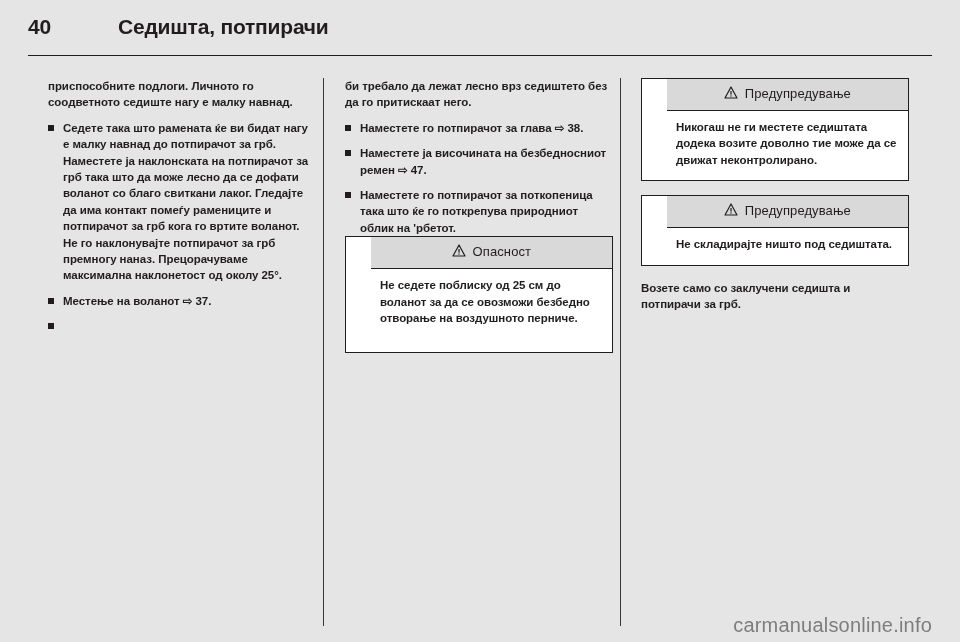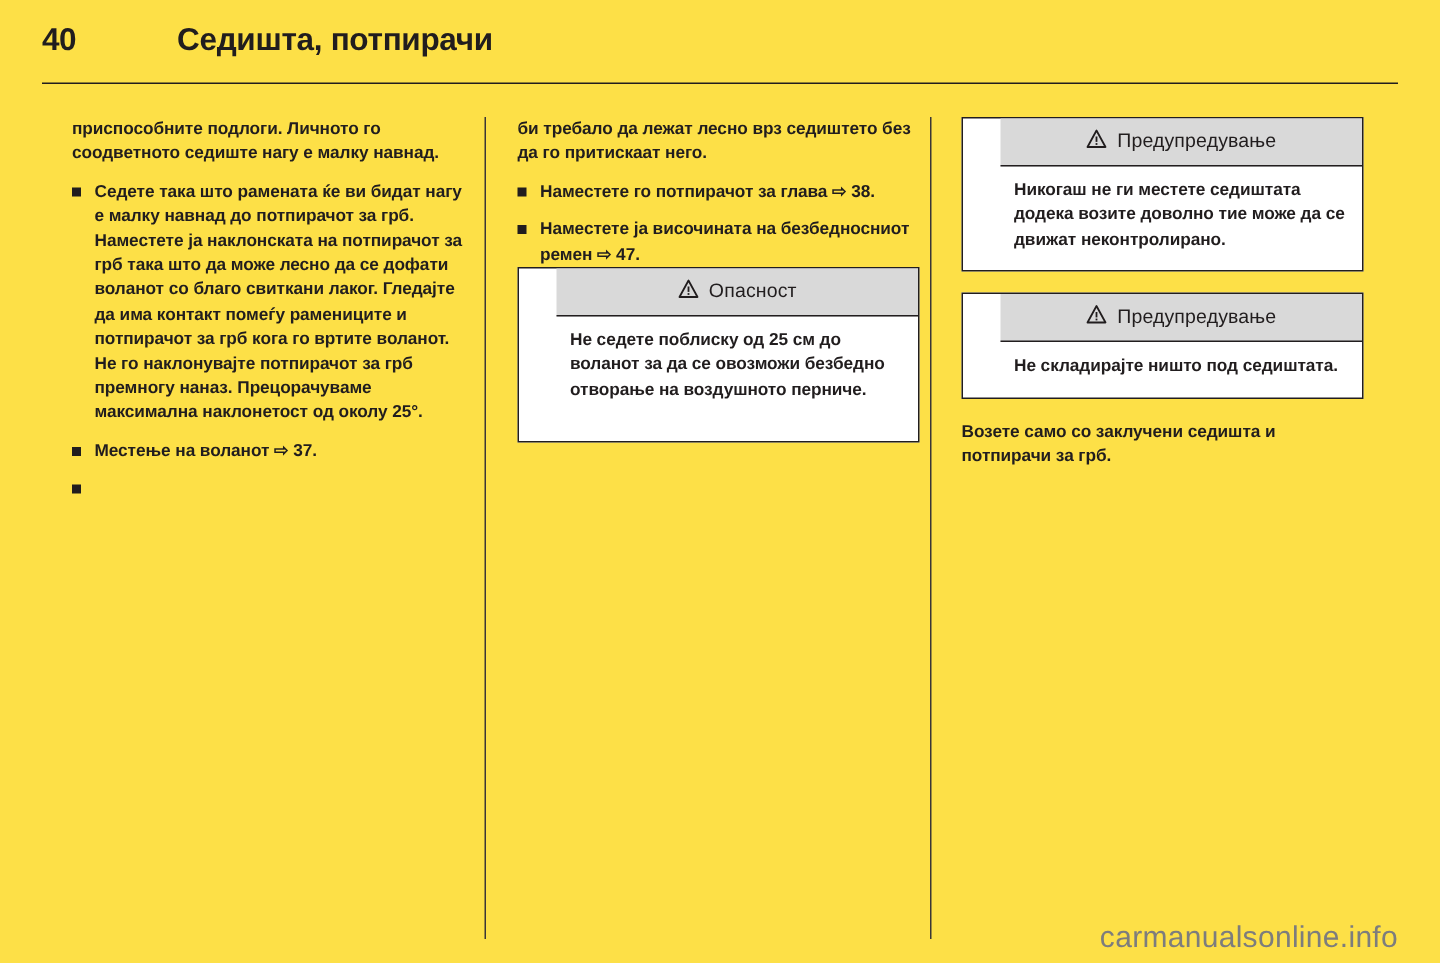--- a/index.html
+++ b/index.html
@@ -14,21 +14,21 @@
     font-family: "Liberation Sans", sans-serif;
     color: #211d1e;
     position: relative;
   }
 
   .page {
     position: absolute;
     left: 0; top: 0;
     width: 960px;
     height: 642px;
-    background: #fde047;
+    background: #e5e5e5;
   }
 
   
   .header {
     position: absolute;
     left: 28px;
     top: 14px;
     width: 904px;
     height: 34px;
   }
@@ -216,20 +216,24 @@
     <p class="body">би требало да лежат лесно врз седиштето без да го притискаат него.</p>
 
     <ul class="bullets">
       <li>
         <span class="bullet-mark"></span>
         <span>Наместете го потпирачот за глава ⇨ 38.</span>
       </li>
       <li>
         <span class="bullet-mark"></span>
         <span>Наместете ја височината на безбедносниот ремен ⇨ 47.</span>
+      </li>
+      <li>
+        <span class="bullet-mark"></span>
+        <span>Наместете го потпирачот за поткопеница така што ќе го поткрепува природниот облик на 'рбетот.</span>
       </li>
     </ul>
 
 
     <div class="notice tall">
       <div class="notice-title">
         <span class="warn-tri">
           <svg width="14" height="13" viewBox="0 0 14 13" aria-hidden="true">
             <path d="M7 1 L13 12 L1 12 Z" fill="none" stroke="#211d1e" stroke-width="1.2" stroke-linejoin="round"></path>
             <rect x="6.4" y="5" width="1.2" height="3.6" fill="#211d1e"></rect>

